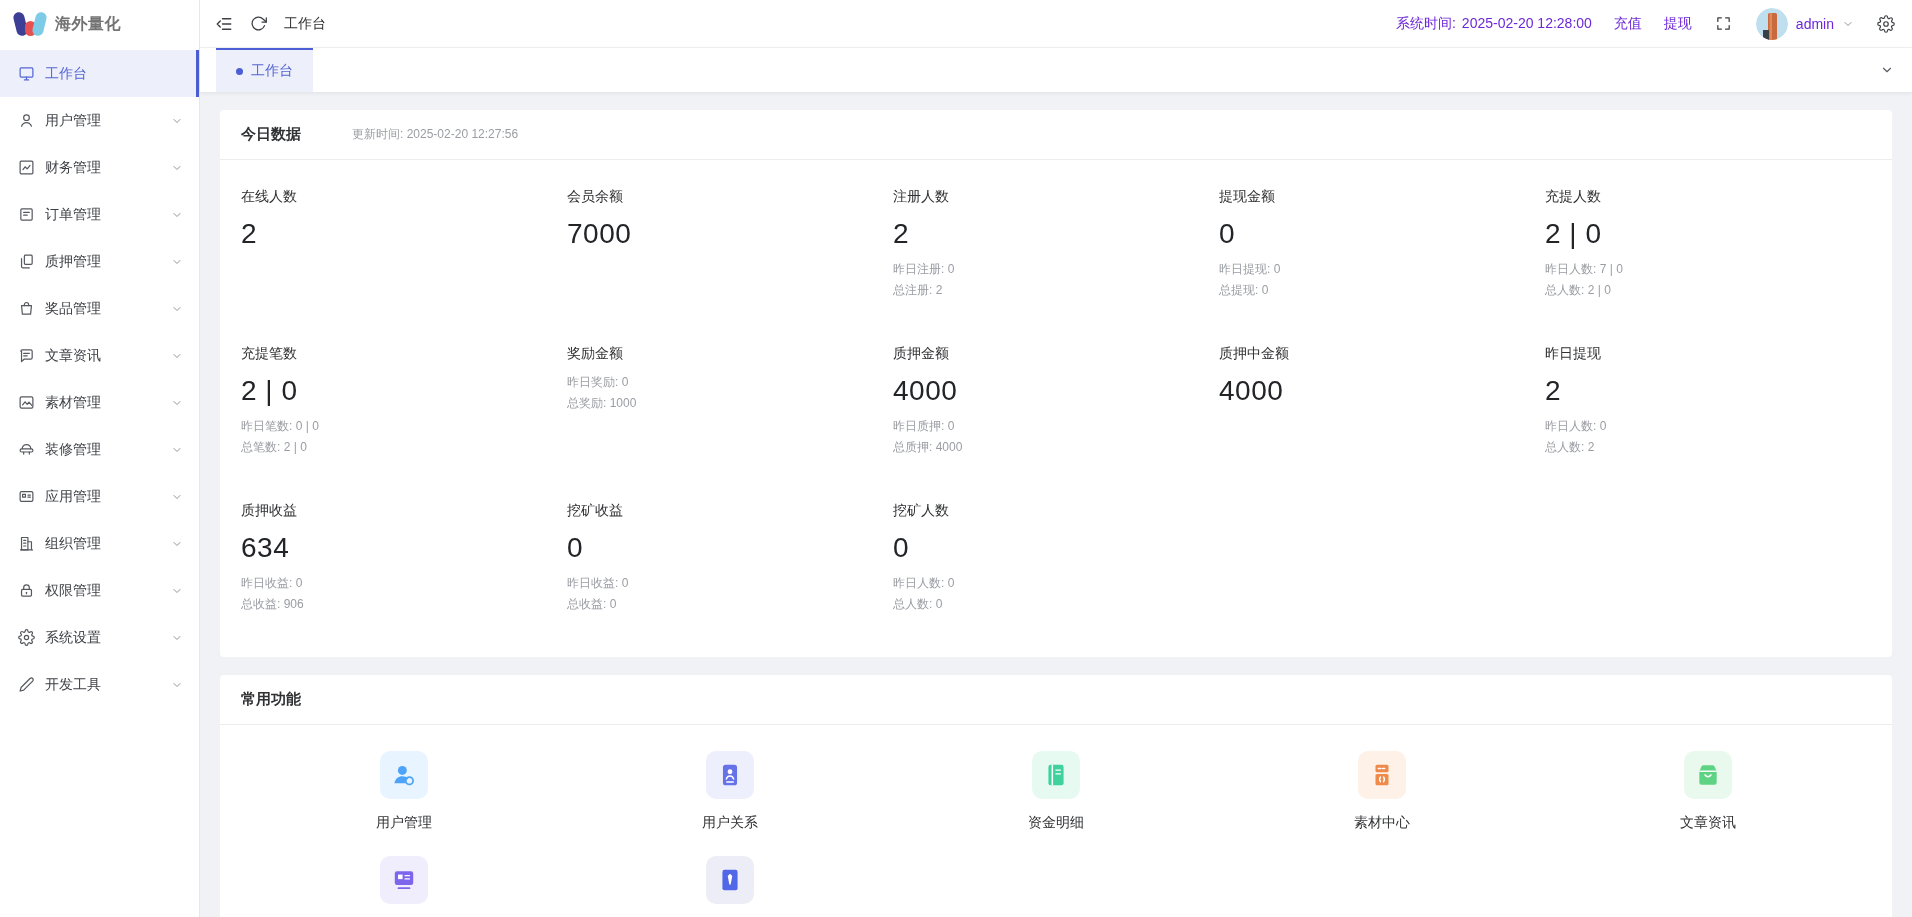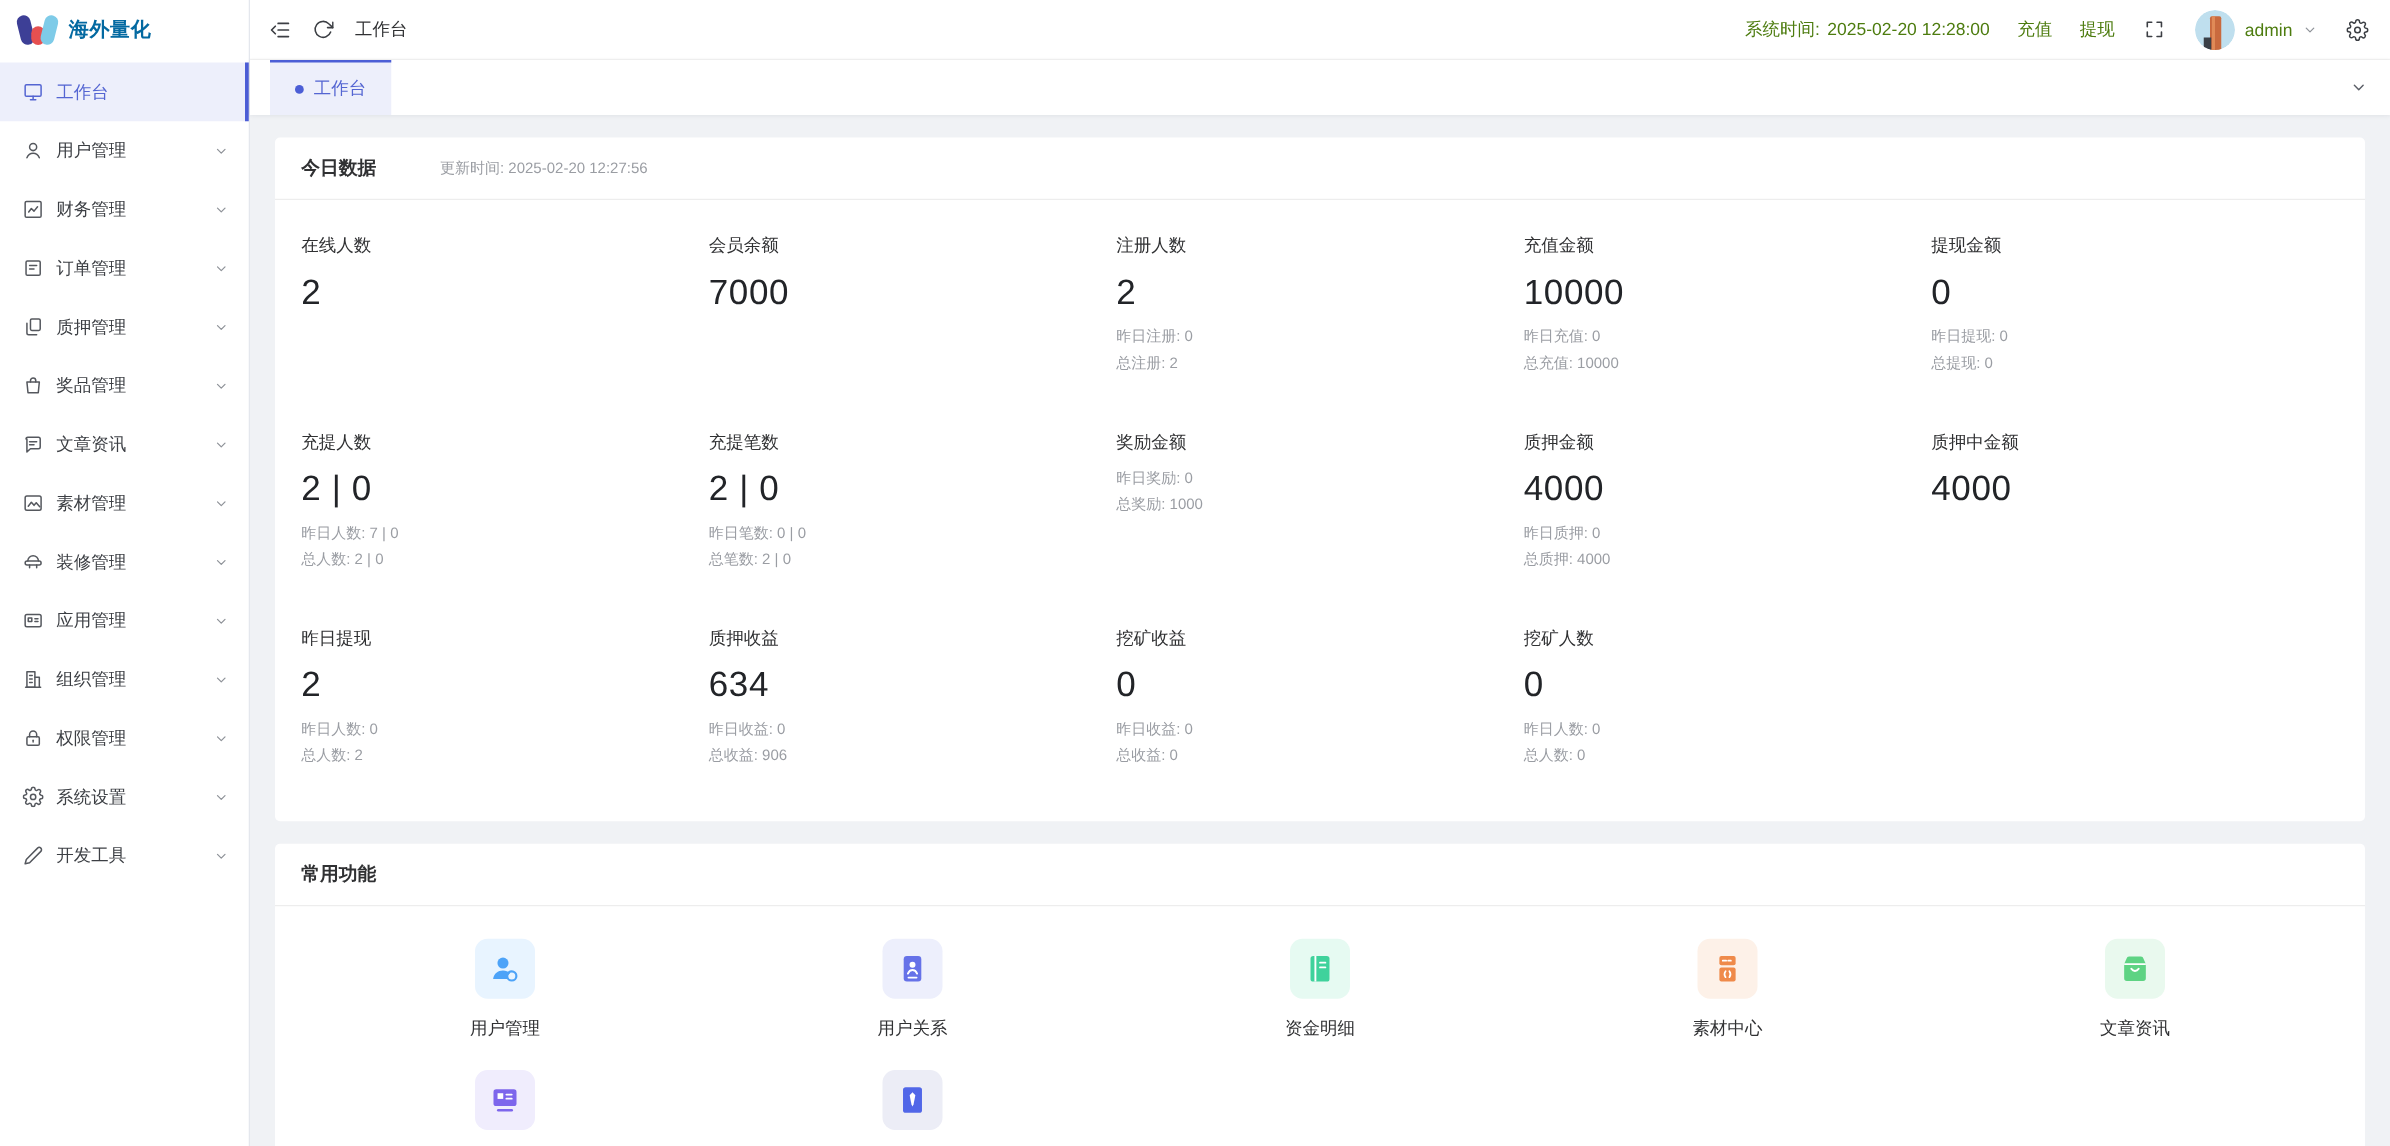--- a/index.html
+++ b/index.html
@@ -13,39 +13,39 @@
     flex:0 0 200px; display:flex; flex-direction:column; }
   .main { flex:1; display:flex; flex-direction:column; min-width:0; }
 
   
   .logo-row { height:48px; display:flex; align-items:center; padding-left:14px; gap:9px; }
   .logo-mark { position:relative; width:32px; height:30px; flex:0 0 32px; }
   .logo-mark .pill { position:absolute; border-radius:6px; }
   .logo-mark .p1 { width:11px; height:24px; background:#3d3f96; left:1px; top:3px; transform:rotate(-14deg); }
   .logo-mark .p2 { width:11px; height:15px; background:#e65050; left:11px; top:12px; transform:rotate(0deg); }
   .logo-mark .p3 { width:11px; height:24px; background:#7ecbe8; left:20px; top:3px; transform:rotate(14deg); }
-  .logo-title { font-size:16px; font-weight:700; color:#0369a1; letter-spacing:.5px; }
+  .logo-title { font-size:16px; font-weight:700; color:#737373; letter-spacing:.5px; }
 
   .menu { flex:1; padding-top:2px; }
   .side-item { position:relative; height:47px; display:flex; align-items:center;
     padding:0 16px 0 18px; gap:10px; font-size:14px; color:#3c3f44; cursor:pointer; }
   .side-item svg.mi { flex:0 0 17px; color:#55585e; }
   .side-item .chev { margin-left:auto; color:#8f9399; }
   .side-item.active { background:#edeffb; color:#5465d2; }
   .side-item.active svg.mi { color:#5465d2; }
   .side-item.active::after { content:""; position:absolute; right:0; top:0; width:3px; height:100%;
     background:#4c5ed6; }
 
   
   .topbar { height:48px; background:#fff; display:flex; align-items:center;
     padding:0 16px 0 14px; gap:14px; border-bottom:1px solid #f2f2f2; }
   .tb-icon { width:20px; height:20px; display:flex; align-items:center; justify-content:center;
     color:#3c3f44; cursor:pointer; }
   .breadcrumb { font-size:14px; color:#303133; margin-left:2px; }
-  .tb-right { margin-left:auto; display:flex; align-items:center; gap:22px; font-size:14px; color:#4d7c0f; }
+  .tb-right { margin-left:auto; display:flex; align-items:center; gap:22px; font-size:14px; color:#6d28d9; }
   .sys-time { display:flex; gap:6px; }
   .tb-link { cursor:pointer; }
   .avatar { width:32px; height:32px; border-radius:50%; overflow:hidden; flex:0 0 32px; cursor:pointer; }
   .user-chip { display:flex; align-items:center; gap:8px; cursor:pointer; }
   .user-chip .chev { color:#8f9399; }
 
   
   .tabbar { height:44px; background:#fff; display:flex; align-items:stretch;
     box-shadow:0 1px 4px rgba(0,21,41,.08); position:relative; z-index:2; }
   .tab { margin-left:16px; padding:0 20px; display:flex; align-items:center; gap:8px;
@@ -338,26 +338,20 @@
             <div class="stat-value">7000</div>
 
           </div>
           <div class="stat">
             <div class="stat-label">注册人数</div>
             <div class="stat-value">2</div>
             <div class="stat-sub first">昨日注册: 0</div>
             <div class="stat-sub">总注册: 2</div>
           </div>
           <div class="stat">
-            <div class="stat-label">充值金额</div>
-            <div class="stat-value">10000</div>
-            <div class="stat-sub first">昨日充值: 0</div>
-            <div class="stat-sub">总充值: 10000</div>
-          </div>
-          <div class="stat">
             <div class="stat-label">提现金额</div>
             <div class="stat-value">0</div>
             <div class="stat-sub first">昨日提现: 0</div>
             <div class="stat-sub">总提现: 0</div>
           </div>
 
           <div class="stat">
             <div class="stat-label">充提人数</div>
             <div class="stat-value">2 | 0</div>
             <div class="stat-sub first">昨日人数: 7 | 0</div>

